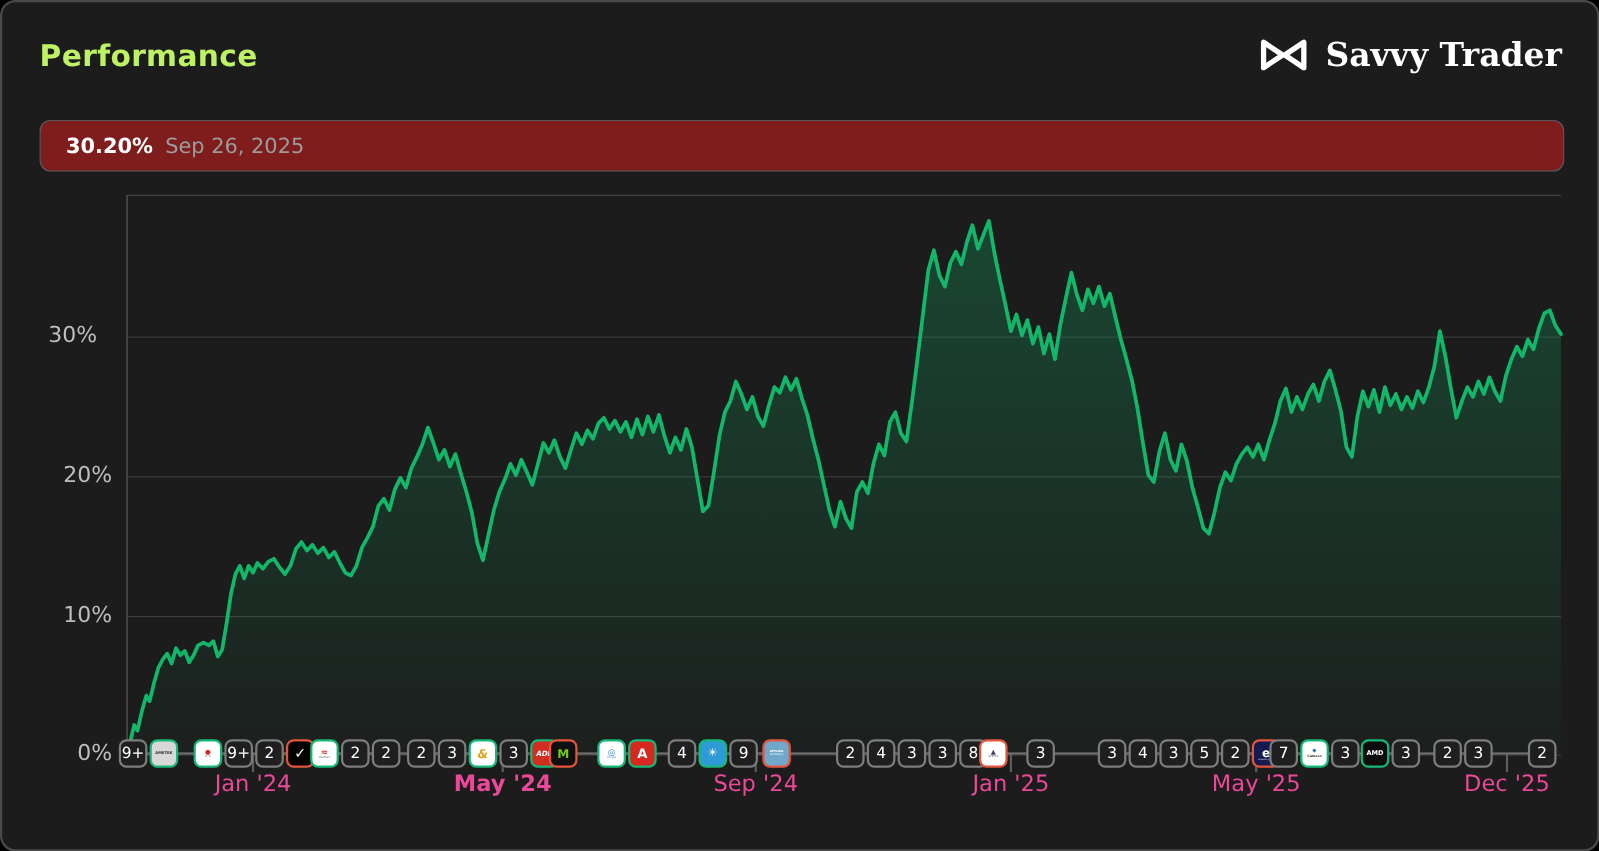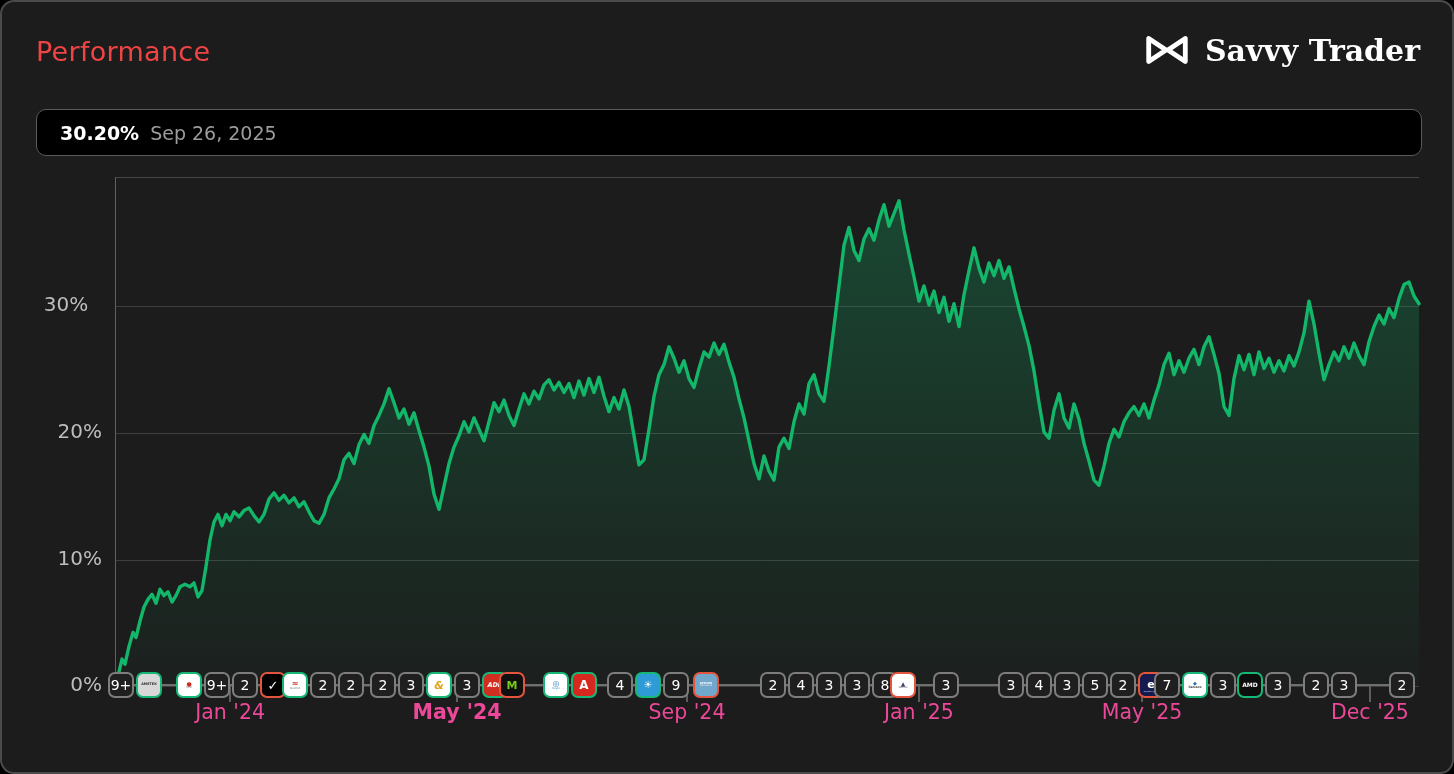--- a/index.html
+++ b/index.html
@@ -1,23 +1,23 @@
 <!DOCTYPE html>
 <html><head>
 <meta charset="utf-8">
 <style>
   html,body{margin:0;padding:0;background:#000;}
   body{font-family:"DejaVu Sans","Liberation Sans",sans-serif;}
   .card{position:relative;width:1454px;height:774px;background:#1c1c1c;border:2px solid #4a4a4a;
         border-radius:14px;box-sizing:border-box;overflow:hidden;}
-  .title{position:absolute;left:34px;top:34px;font-size:27px;font-weight:400;color:#ef4444;letter-spacing:.3px;}
+  .title{position:absolute;left:34px;top:34px;font-size:27px;font-weight:700;color:#bef264;letter-spacing:.3px;}
   .brand{position:absolute;right:32px;top:30px;display:flex;align-items:center;gap:12px;cursor:pointer;}
   .brand-name{font-family:"DejaVu Serif","Liberation Serif",serif;font-weight:700;font-size:30px;color:#fff;}
   .summary{position:absolute;left:34px;top:107px;width:1386px;height:47px;box-sizing:border-box;
-           background:#000000;border:1.5px solid #5a5a5a;border-radius:10px;display:flex;align-items:center;
+           background:#7f1d1d;border:1.5px solid #5a5a5a;border-radius:10px;display:flex;align-items:center;
            padding-left:23px;gap:11px;}
   .summary .pct{font-size:19px;font-weight:700;color:#fff;}
   .summary .date{font-size:19px;font-weight:500;color:#9c9c9c;}
   .plot{position:absolute;left:113px;top:175px;width:1303px;height:509px;
         border-left:1px solid #616161;border-top:1px solid #474747;}
   .gridline{position:absolute;left:0;width:1303px;height:1px;background:#3e3e3e;}
   .ylabel{position:absolute;width:72px;text-align:right;font-size:20px;color:#bdbdbd;}
   .xlabel{position:absolute;width:130px;margin-left:-65px;text-align:center;font-size:20.5px;color:#ec4899;top:698px;}
   .xtick{position:absolute;width:2px;height:17px;background:#5d5d5d;top:683px;}
   .connector{position:absolute;height:2px;background:#6f6f6f;top:682px;z-index:2;}

